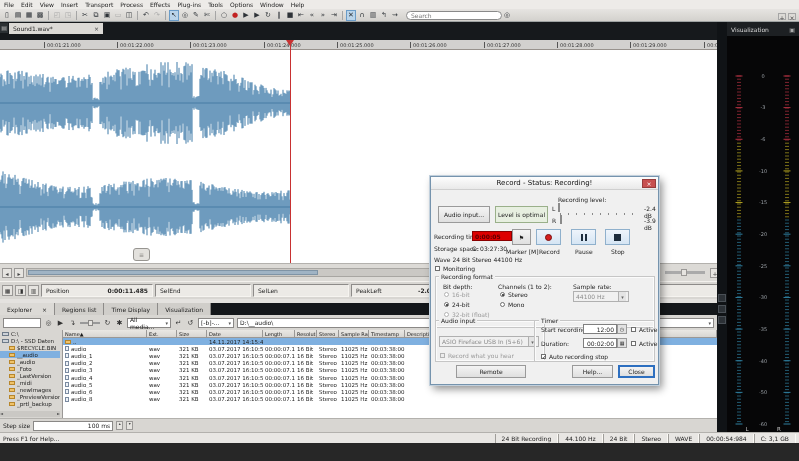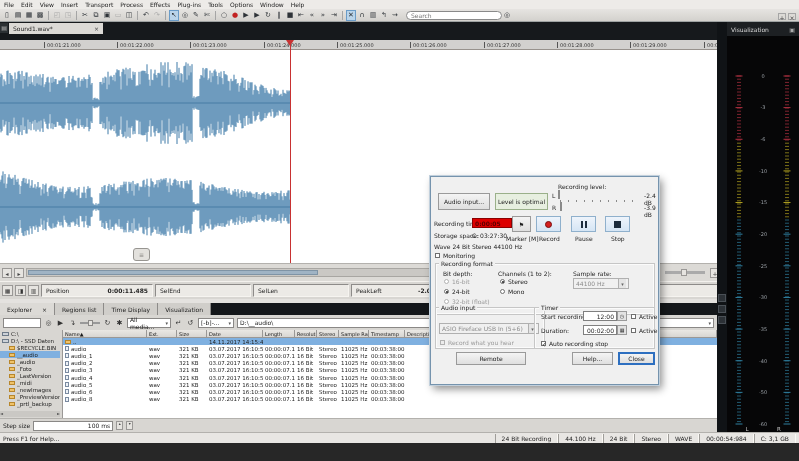--- a/index.html
+++ b/index.html
@@ -799,20 +799,24 @@
         <span class="st-cell">24 Bit</span>
         <span class="st-cell">Stereo</span>
         <span class="st-cell">WAVE</span>
         <span class="st-cell">00:00:54:984</span>
         <span class="st-cell">C: 3,1 GB</span>
       </span>
   </div>
   <div class="darkstrip"></div>
 
   <div class="dialog">
+    <div class="dlg-title">
+      <span>Record - Status: Recording!</span>
+      <span class="dlg-close">×</span>
+    </div>
     <div class="dlg-body">
       <span class="abs btn" style="left:7px;top:16px;width:52px;height:17px;">Audio input...</span>
       <span class="abs btn green" style="left:64px;top:16px;width:53px;height:17px;">Level is optimal</span>
       <span class="abs" style="left:127px;top:6px;">Recording level:</span>
       <span class="abs" style="left:121px;top:15px;">L</span>
       <span class="abs meterbox" style="left:127px;top:14px;width:84px;"><span class="meterfill" id="mfillL" style="width: 78%;"></span></span>
       <span class="abs mscale" style="left:129px;top:23px;">
           <i></i>
           <i></i>
           <i></i>

